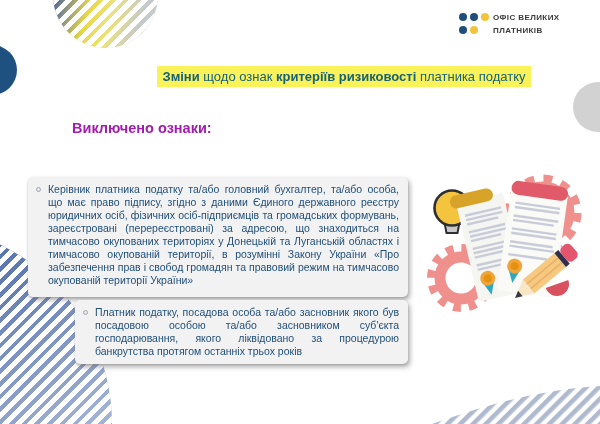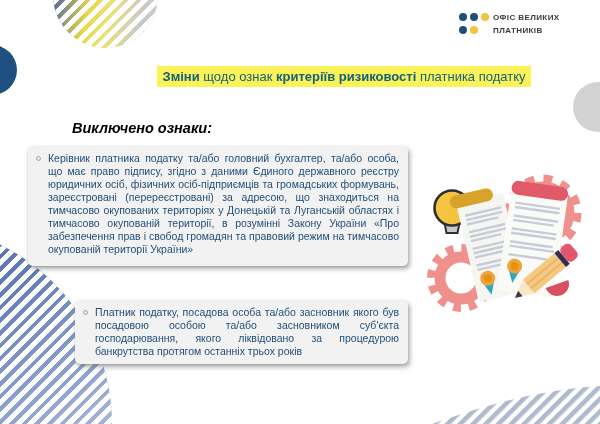--- a/index.html
+++ b/index.html
@@ -48,34 +48,34 @@
   
   .title-bar{
     position:absolute;left:118px;top:66px;width:374px;height:21px;
     background:#F9F259;color:#176179;font-size:13px;line-height:21px;
     text-align:center;white-space:nowrap;margin-left:39px;
   }
   .title-bar .b{font-weight:bold;}
   
   .section-heading{
     position:absolute;left:72px;top:120px;
-    color:#000000;font-size:14.5px;font-weight:bold;font-style:italic;
+    color:#a21caf;font-size:14.5px;font-weight:bold;
   }
   
   .card{
     position:absolute;background:#F2F2F2;border-radius:5px;
     box-shadow:2px 3px 5px rgba(110,110,110,0.55),0 1px 2px rgba(150,150,150,0.4);
     color:#1F4E79;font-size:10.5px;line-height:13px;
     padding:6px 9px 6px 20px;text-align:justify;box-sizing:border-box;
   }
   .card .bullet{
     position:absolute;left:8px;top:10px;width:5px;height:5px;border-radius:50%;
     border:1.3px solid #9FA8B5;background:#E8E8E8;box-sizing:border-box;
   }
-  .card-1{left:28px;top:146px;width:380px;min-height:120px;}
+  .card-1{left:28px;top:177px;width:380px;min-height:120px;}
   .card-2{left:75px;top:300px;width:333px;min-height:58px;}
   
   .illustration{position:absolute;left:415px;top:158px;}
 </style>
 </head>
 <body>
 
 <div class="striped-circle-top"></div>
 <div class="blue-dot-left"></div>
 <div class="gray-dot-right"></div>

